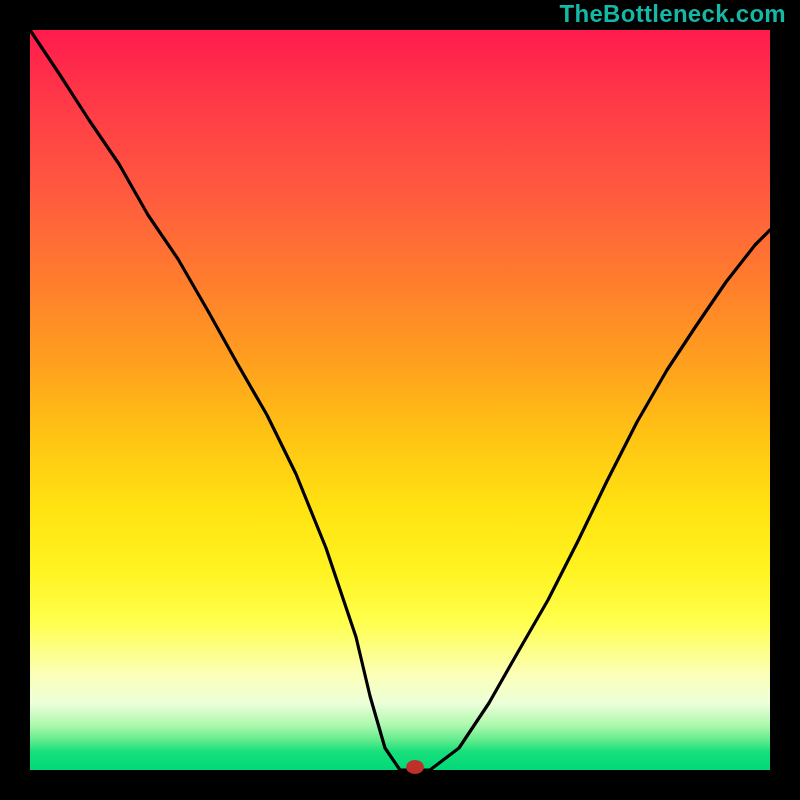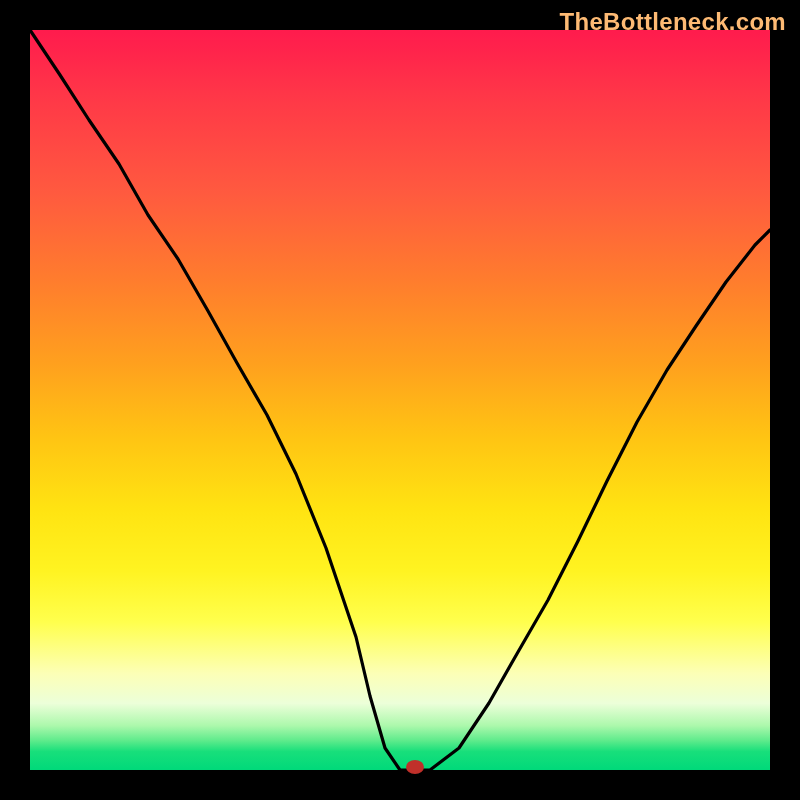--- a/index.html
+++ b/index.html
@@ -12,23 +12,23 @@
     font-family: Arial, Helvetica, sans-serif;
   }
   .frame {
     position: relative;
     width: 800px;
     height: 800px;
     background: #000;
   }
   .watermark {
     position: absolute;
-    top: 8px;
+    top: 0;
     right: 14px;
-    color: #fdba74;
+    color: #14b8a6;
     font-size: 24px;
     font-weight: bold;
     letter-spacing: 0.3px;
     z-index: 10;
   }
   .plot-area {
     position: absolute;
     left: 30px;
     top: 30px;
     width: 740px;

